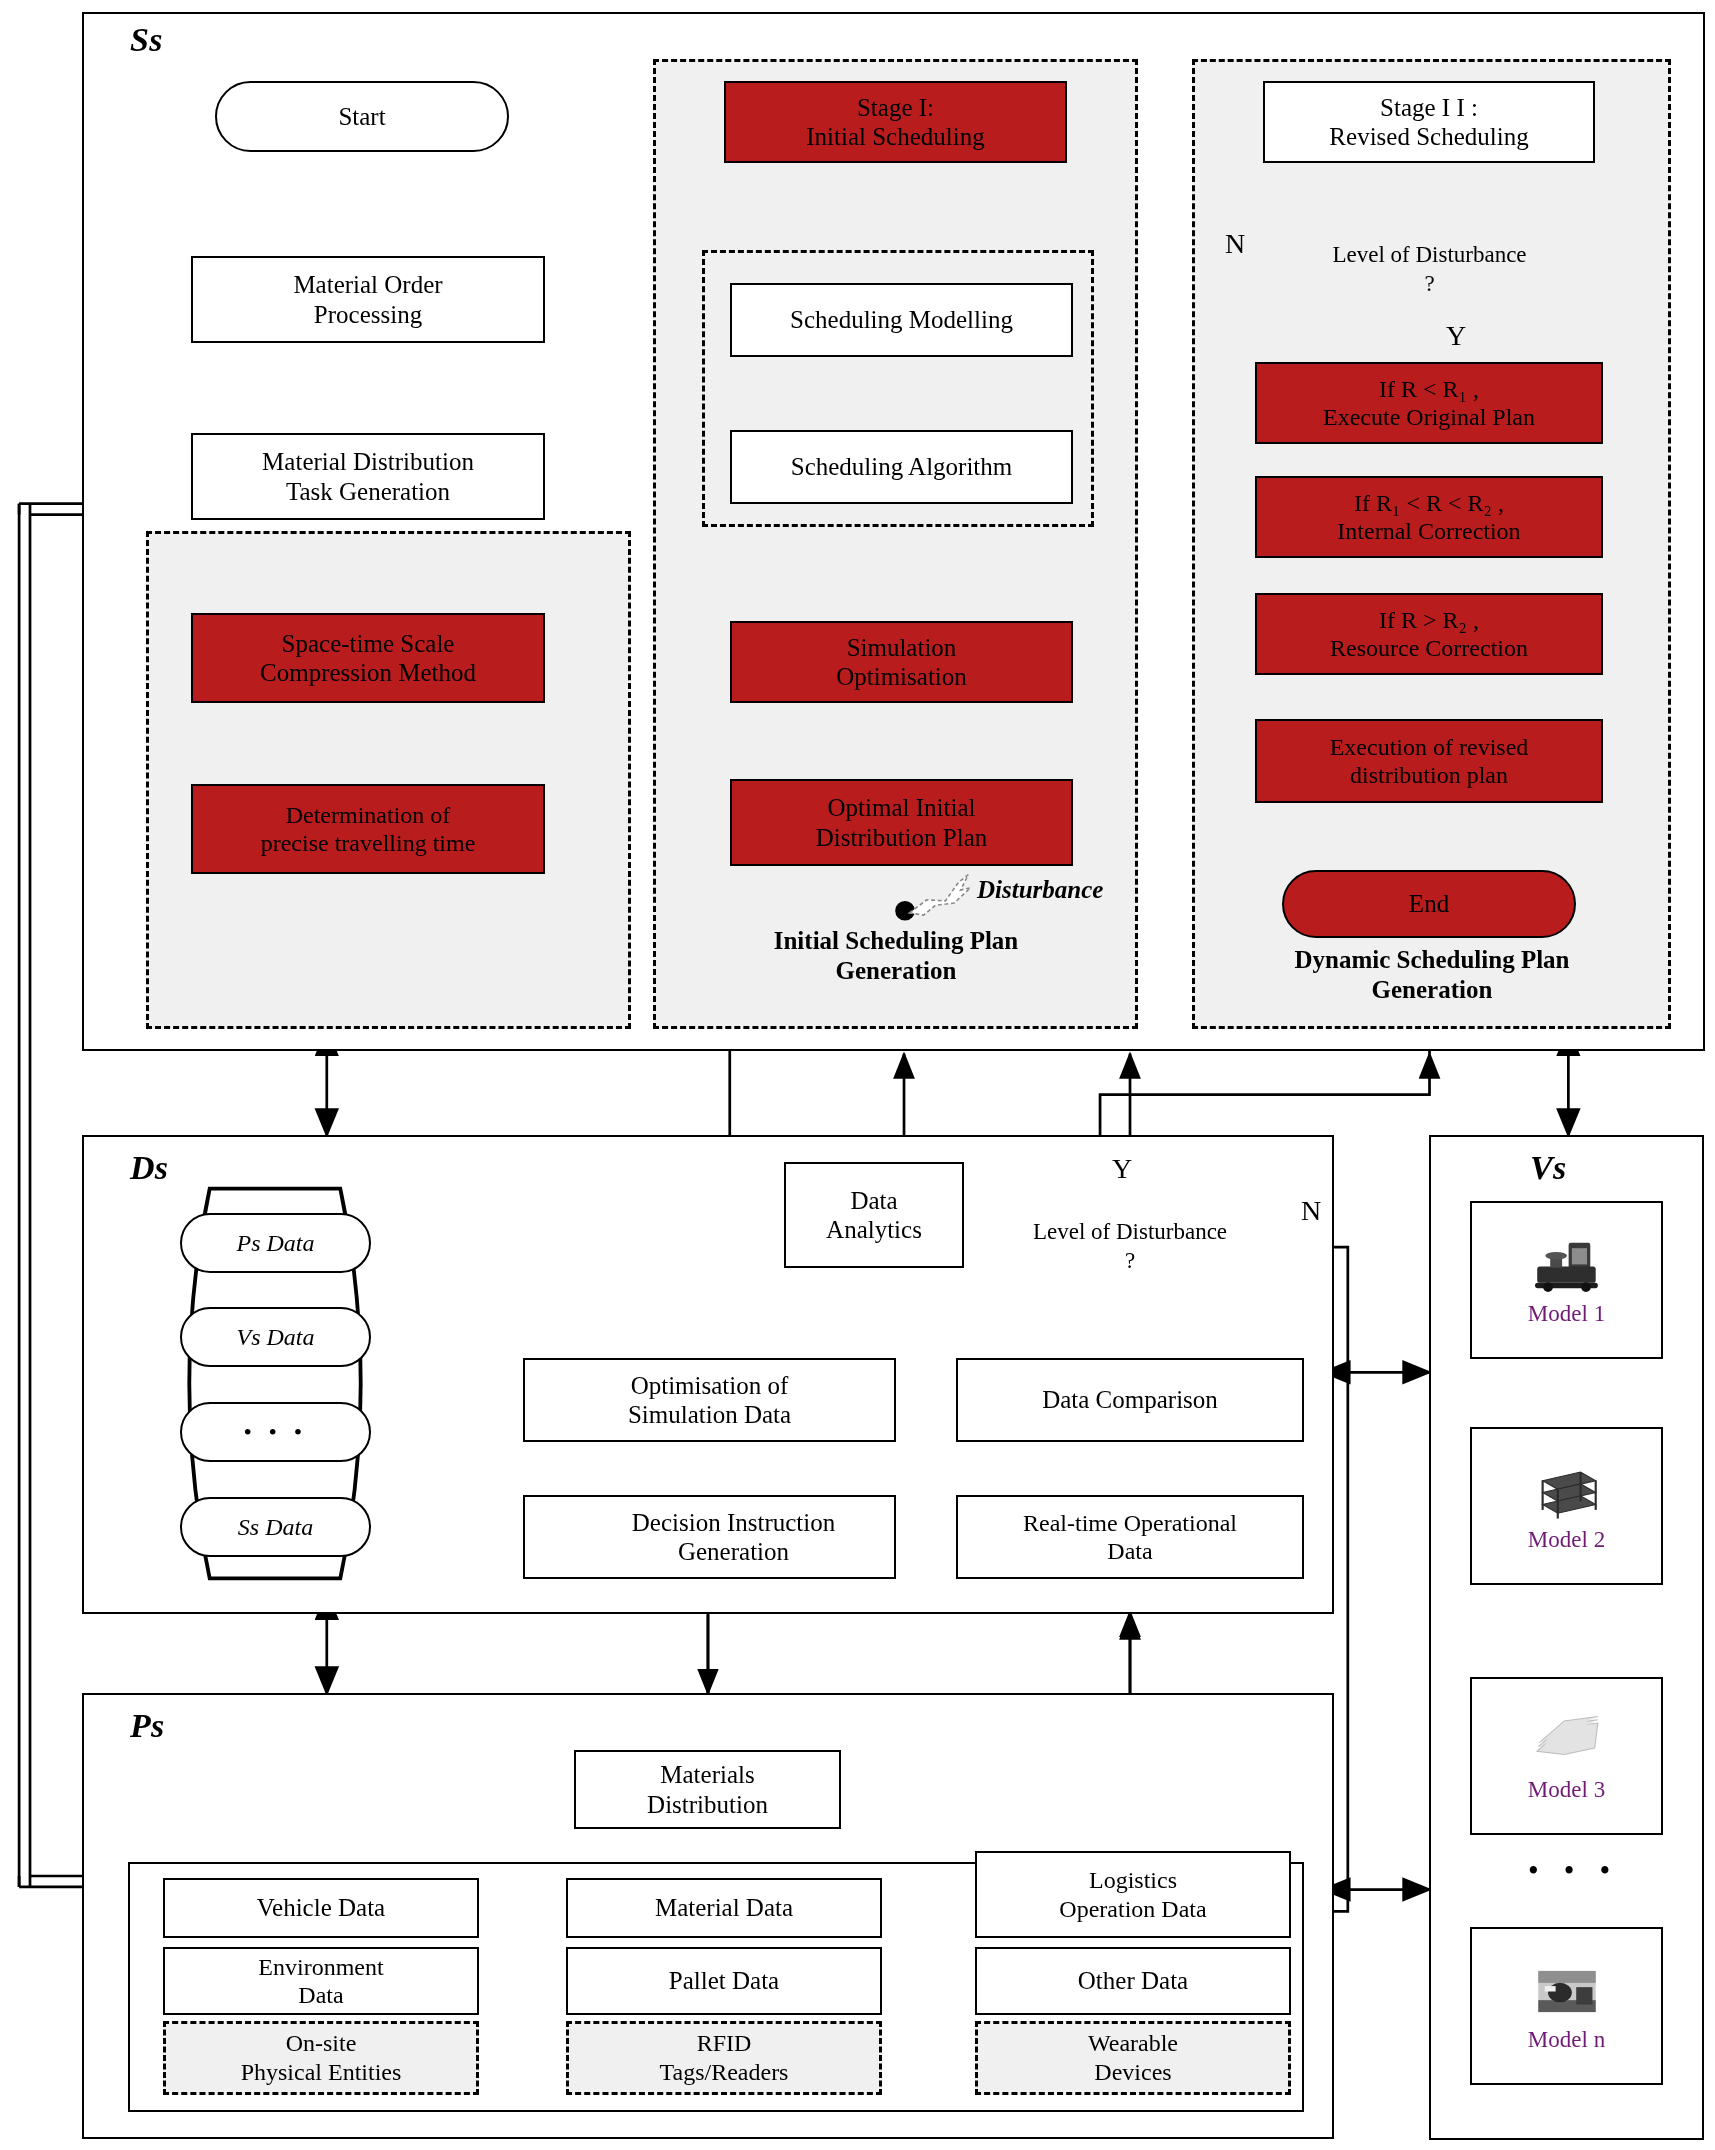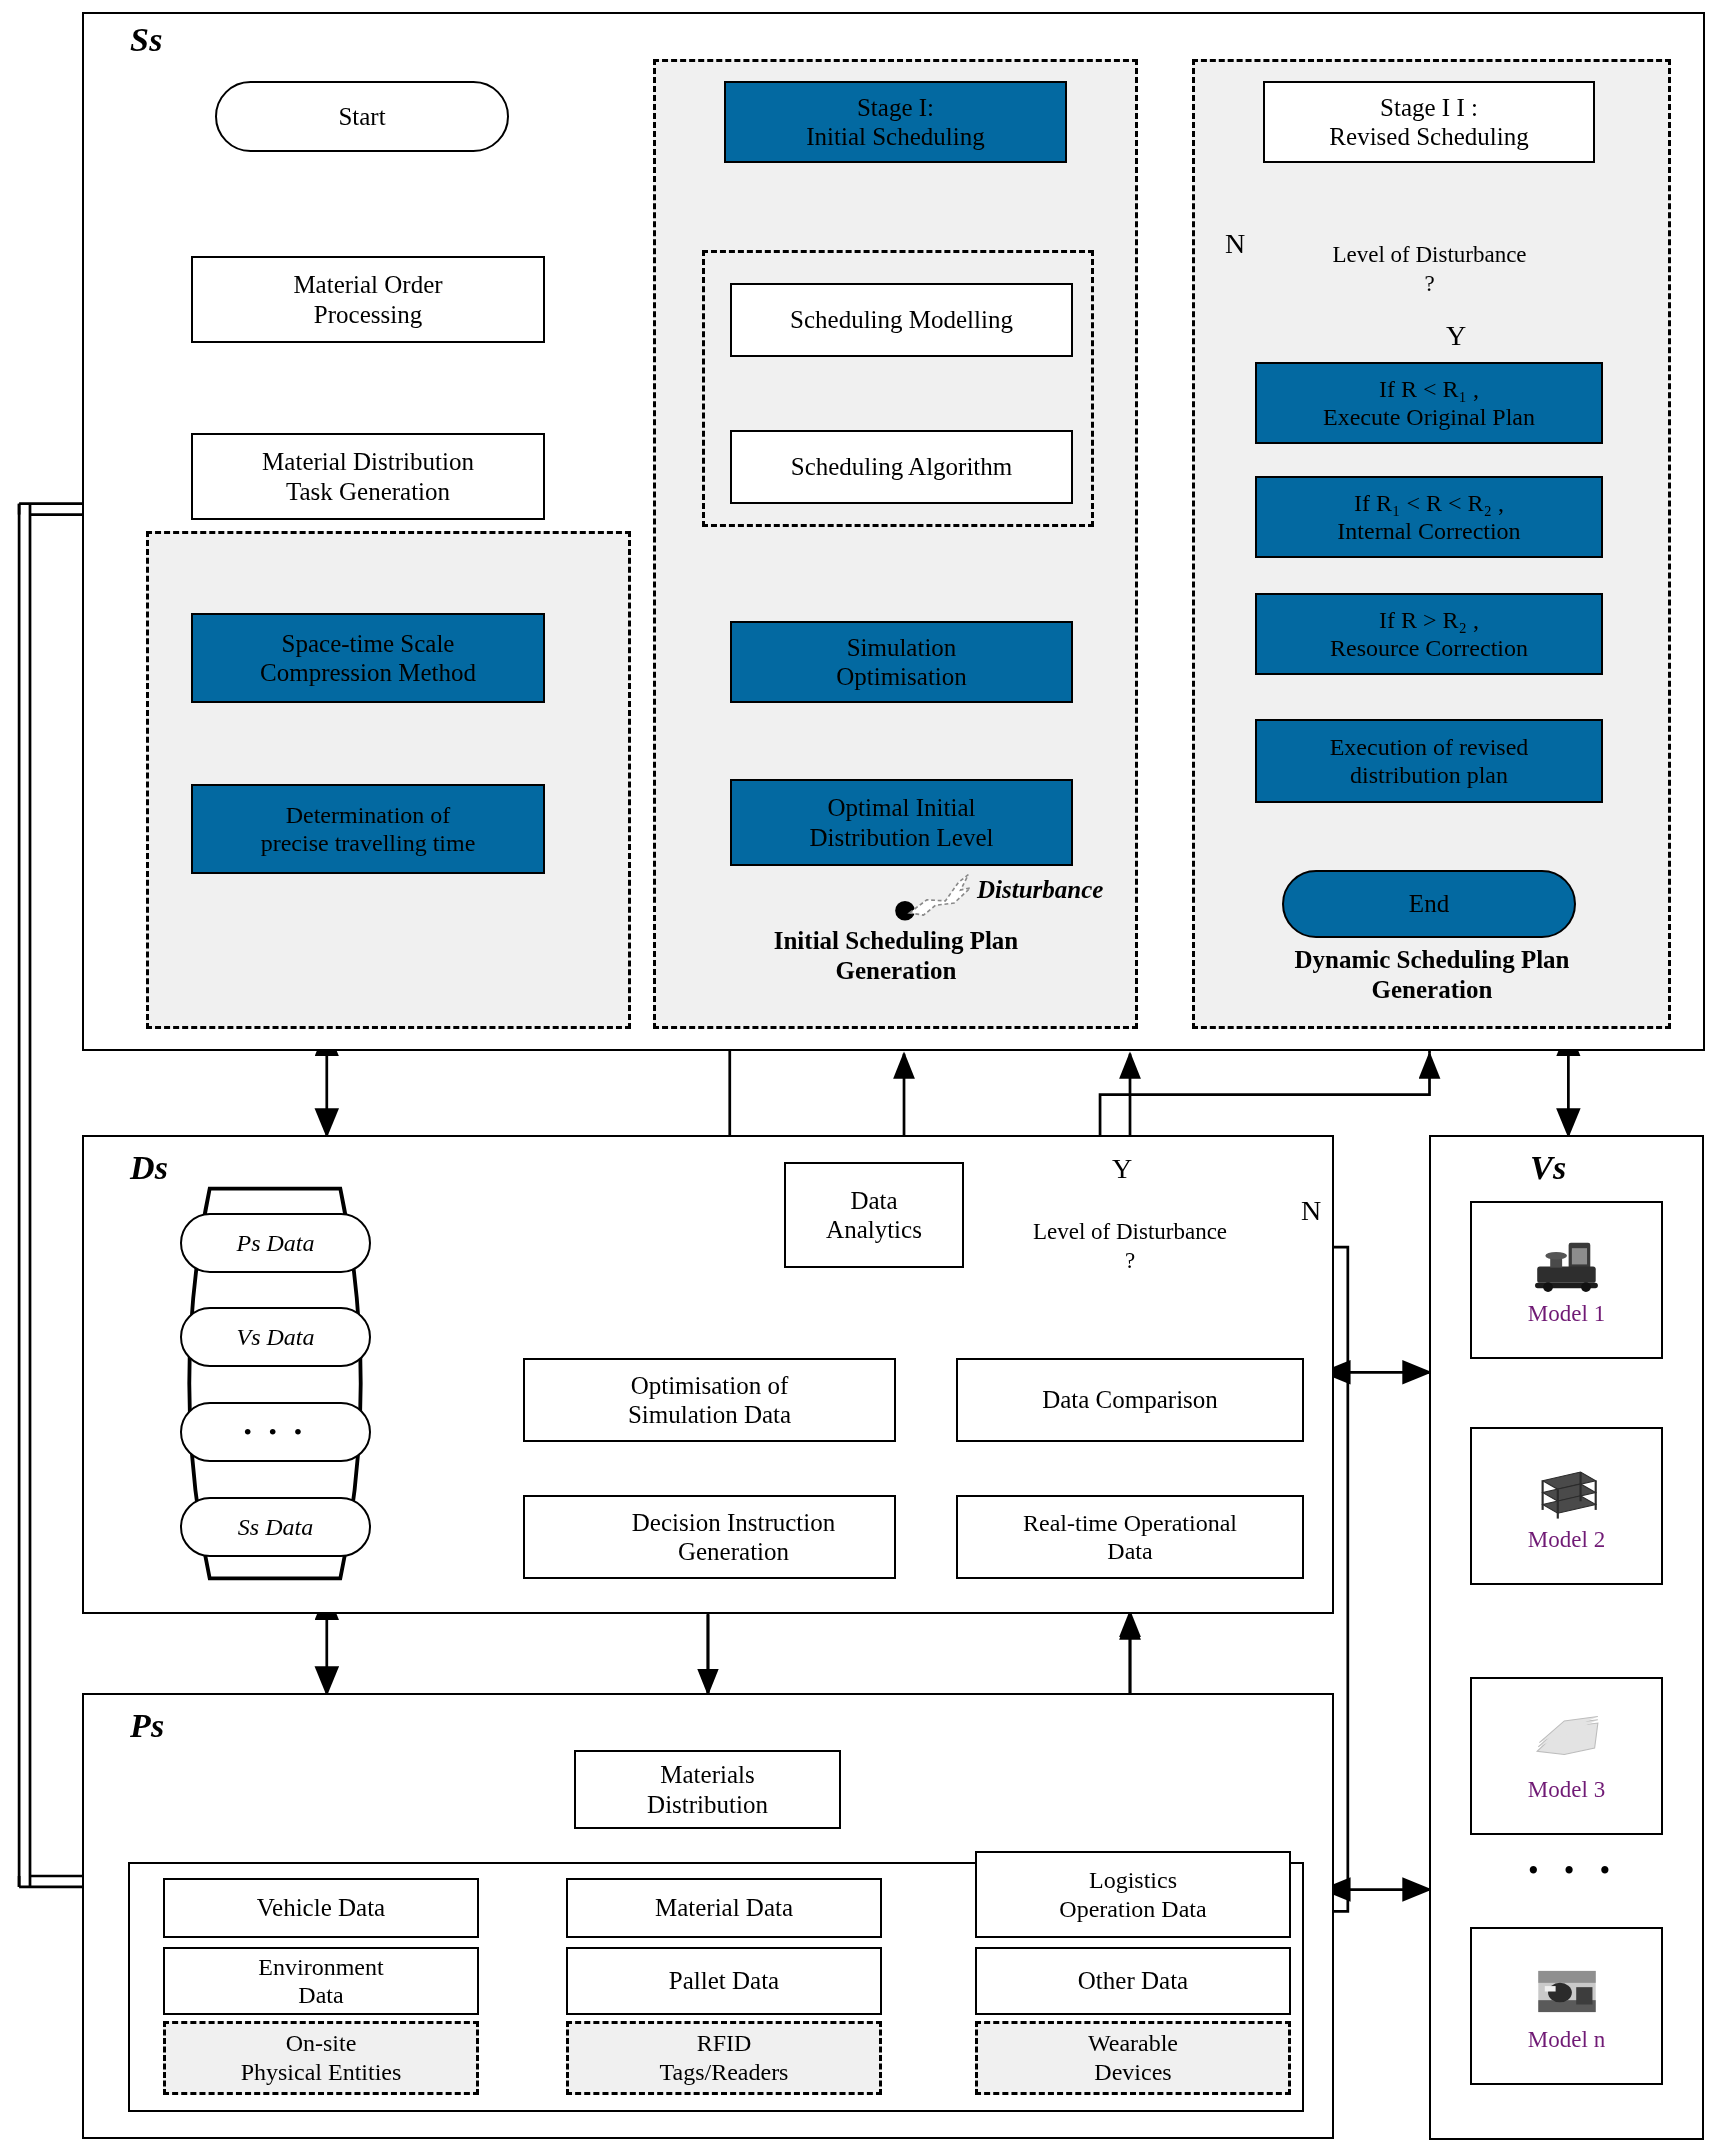--- a/index.html
+++ b/index.html
@@ -7,21 +7,21 @@
   #root{position:relative;width:1716px;height:2151px;background:#fff;overflow:hidden;}
 
   
   .abs{position:absolute;box-sizing:border-box;}
   .solid-box{
     position:absolute;box-sizing:border-box;
     border:2.7px solid #000;background:#fff;
     display:flex;align-items:center;justify-content:center;
     text-align:center;line-height:1.18;color:#000;
   }
-  .solid-box.shaded{background:#0369a1;}
+  .solid-box.shaded{background:#b91c1c;}
   .term{border-radius:5444px;}
   .dashdot{
     position:absolute;box-sizing:border-box;
     border:3.3px dashed #000;
     background:#f0f0f0;
   }
   .dashdot.nofill{background:transparent;}
   .frame{
     position:absolute;box-sizing:border-box;
     border:2.7px solid #000;background:#fff;
@@ -232,21 +232,21 @@
     <span>Scheduling Algorithm</span>
   </div>
 
   <div class="solid-box shaded" style="left:730px;top:621px;width:343px;height:82px;font-size:25px;white-space:pre-line;">
     <span>Simulation
 Optimisation</span>
   </div>
 
   <div class="solid-box shaded" style="left:730px;top:779px;width:343px;height:87px;font-size:25px;white-space:pre-line;">
     <span>Optimal  Initial
-Distribution  Level</span>
+Distribution  Plan</span>
   </div>
 
   <svg class="abs" style="left:893px;top:866px;width:120px;height:60px;" viewBox="0 0 220 110">
     <circle cx="22" cy="82" r="18" fill="#000"></circle>
     <path d="M30 86 L62 62 L96 64 L120 30 L138 16 L124 44 L142 40 L112 68 L78 72 L56 90 z" fill="#fff" stroke="#8a8a8a" stroke-width="3" stroke-dasharray="7 5"></path>
   </svg>
   <div class="disturb" style="left:977px;top:876px;">Disturbance</div>
 
   <div class="caption" style="left:659px;top:926px;width:474px;white-space:pre-line;">Initial Scheduling Plan
 Generation</div>

